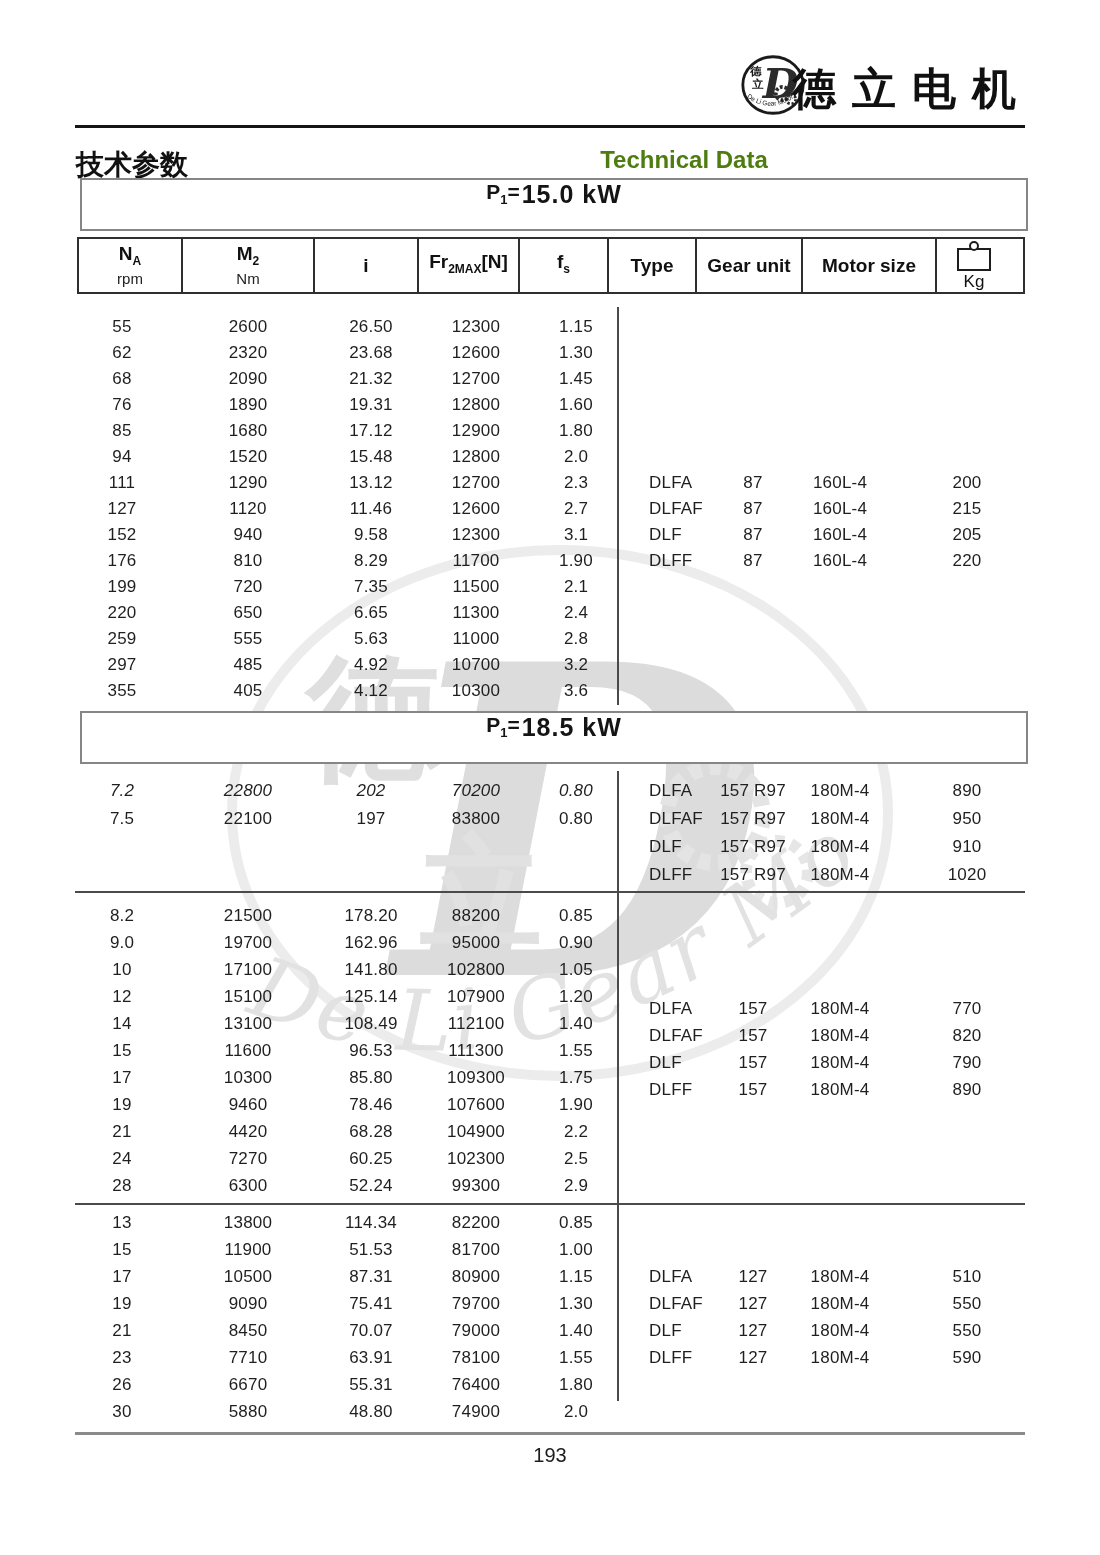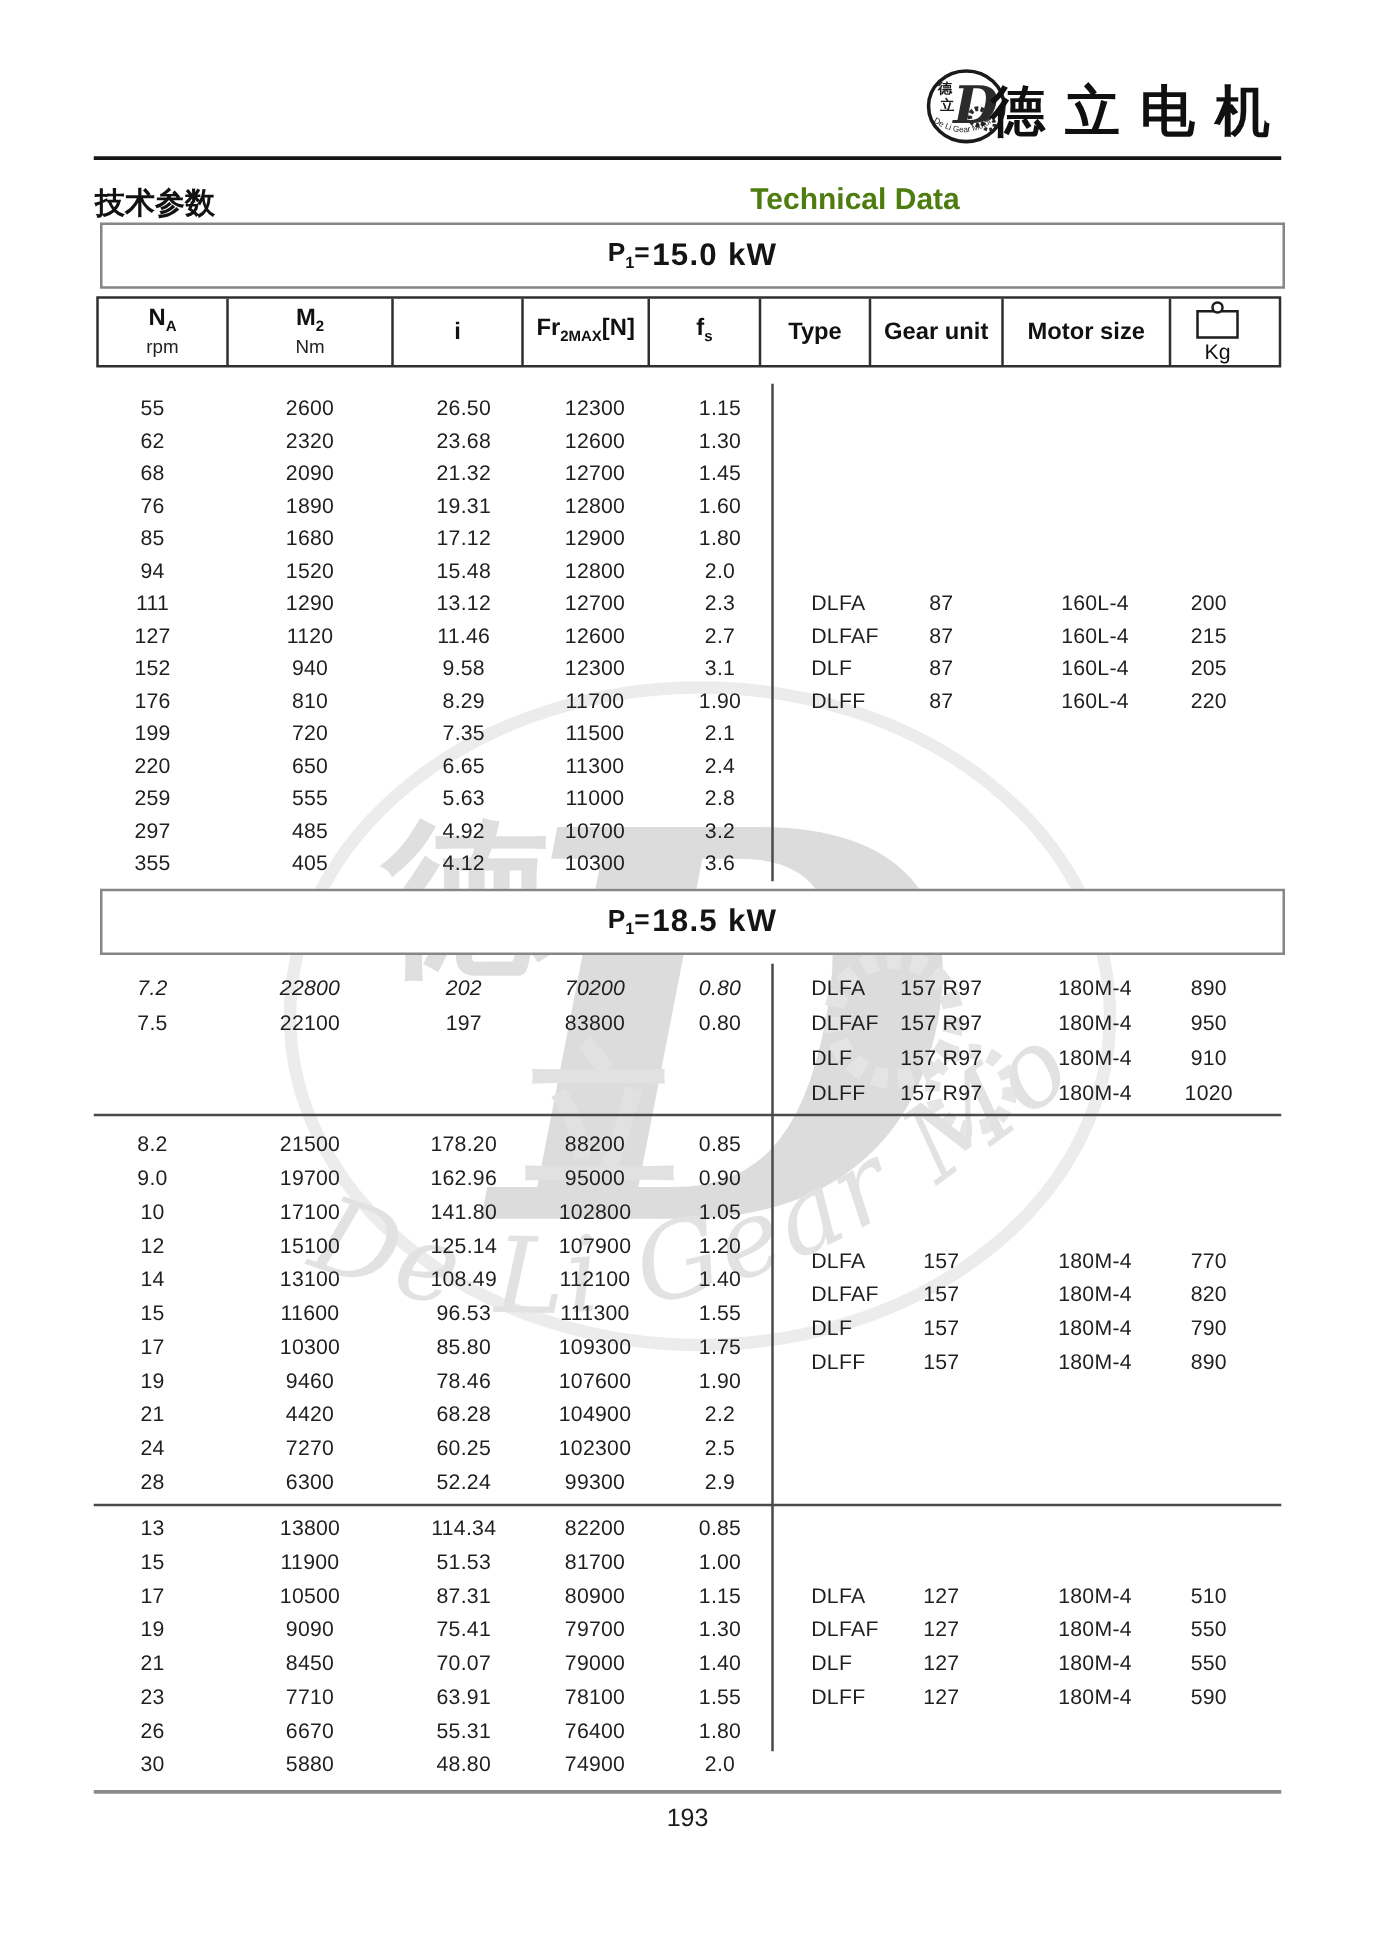--- a/index.html
+++ b/index.html
@@ -14,27 +14,27 @@
   
   .watermark{position:absolute;left:210px;top:515px;width:710px;height:620px;pointer-events:none;}
   
   .brand-logo{position:absolute;left:740px;top:52px;width:66px;height:66px;}
   .brand-text{
     position:absolute;right:68px;top:60px;
     font-family:"DejaVu Serif","Liberation Serif",serif;
     font-size:44px;font-weight:bold;color:#101010;letter-spacing:16px;white-space:nowrap;
   }
   .top-rule{position:absolute;left:75px;top:125px;width:950px;height:3px;background:#151515;}
-  .cn-title{position:absolute;left:76px;top:146px;font-size:24px;font-weight:bold;color:#111;}
+  .cn-title{position:absolute;left:76px;top:146px;font-size:28px;font-weight:bold;color:#111;}
   .en-title{position:absolute;left:534px;top:146px;width:300px;text-align:center;font-size:24px;font-weight:bold;color:#4d7c0f;}
   
   .power-box{
     position:absolute;left:80px;width:944px;height:49px;
     border:2px solid #868686;background:#fff;
-    display:flex;align-items:center;justify-content:center;
+    display:flex;justify-content:center;
   }
   #power-box-1{top:178px;}
   #power-box-2{top:711px;}
   .power-small{font-size:21px;font-weight:bold;color:#141414;}
   .power-small sub{font-size:13px;}
   .power-big{font-size:25px;font-weight:bold;color:#141414;letter-spacing:1px;margin-left:2px;}
   
   .col-header{
     position:absolute;left:77px;top:237px;width:948px;height:57px;
     border:2px solid #2f2f2f;display:flex;box-sizing:border-box;background:#fff;
@@ -67,21 +67,21 @@
     display:flex;align-items:center;justify-content:center;
     font-size:17px;color:#1f1f1f;letter-spacing:.2px;white-space:nowrap;
   }
   .c0{left:2px;width:90px}
   .c1{left:128px;width:90px}
   .c2{left:252px;width:88px}
   .c3{left:356px;width:90px}
   .c4{left:458px;width:86px}
   .t0{left:574px;width:72px;justify-content:flex-start;}
   .t1{left:632px;width:92px}
-  .t2{left:756px;width:90px}
+  .t2{left:720px;width:90px}
   .t3{left:856px;width:72px}
   
   .vdivider{position:absolute;width:2px;background:#4a4a4a;left:617px;}
   #divider1{top:307px;height:398px;}
   #divider2{top:771px;height:630px;}
   .hsep{position:absolute;left:75px;width:950px;height:2px;background:#4a4a4a;}
   #sep1{top:891px;}
   #sep2{top:1203px;}
   .bottom-rule{position:absolute;left:75px;top:1432px;width:950px;height:3px;background:#8a8a8a;}
   .page-number{position:absolute;left:450px;top:1444px;width:200px;text-align:center;font-size:20px;color:#1c1c1c;}

